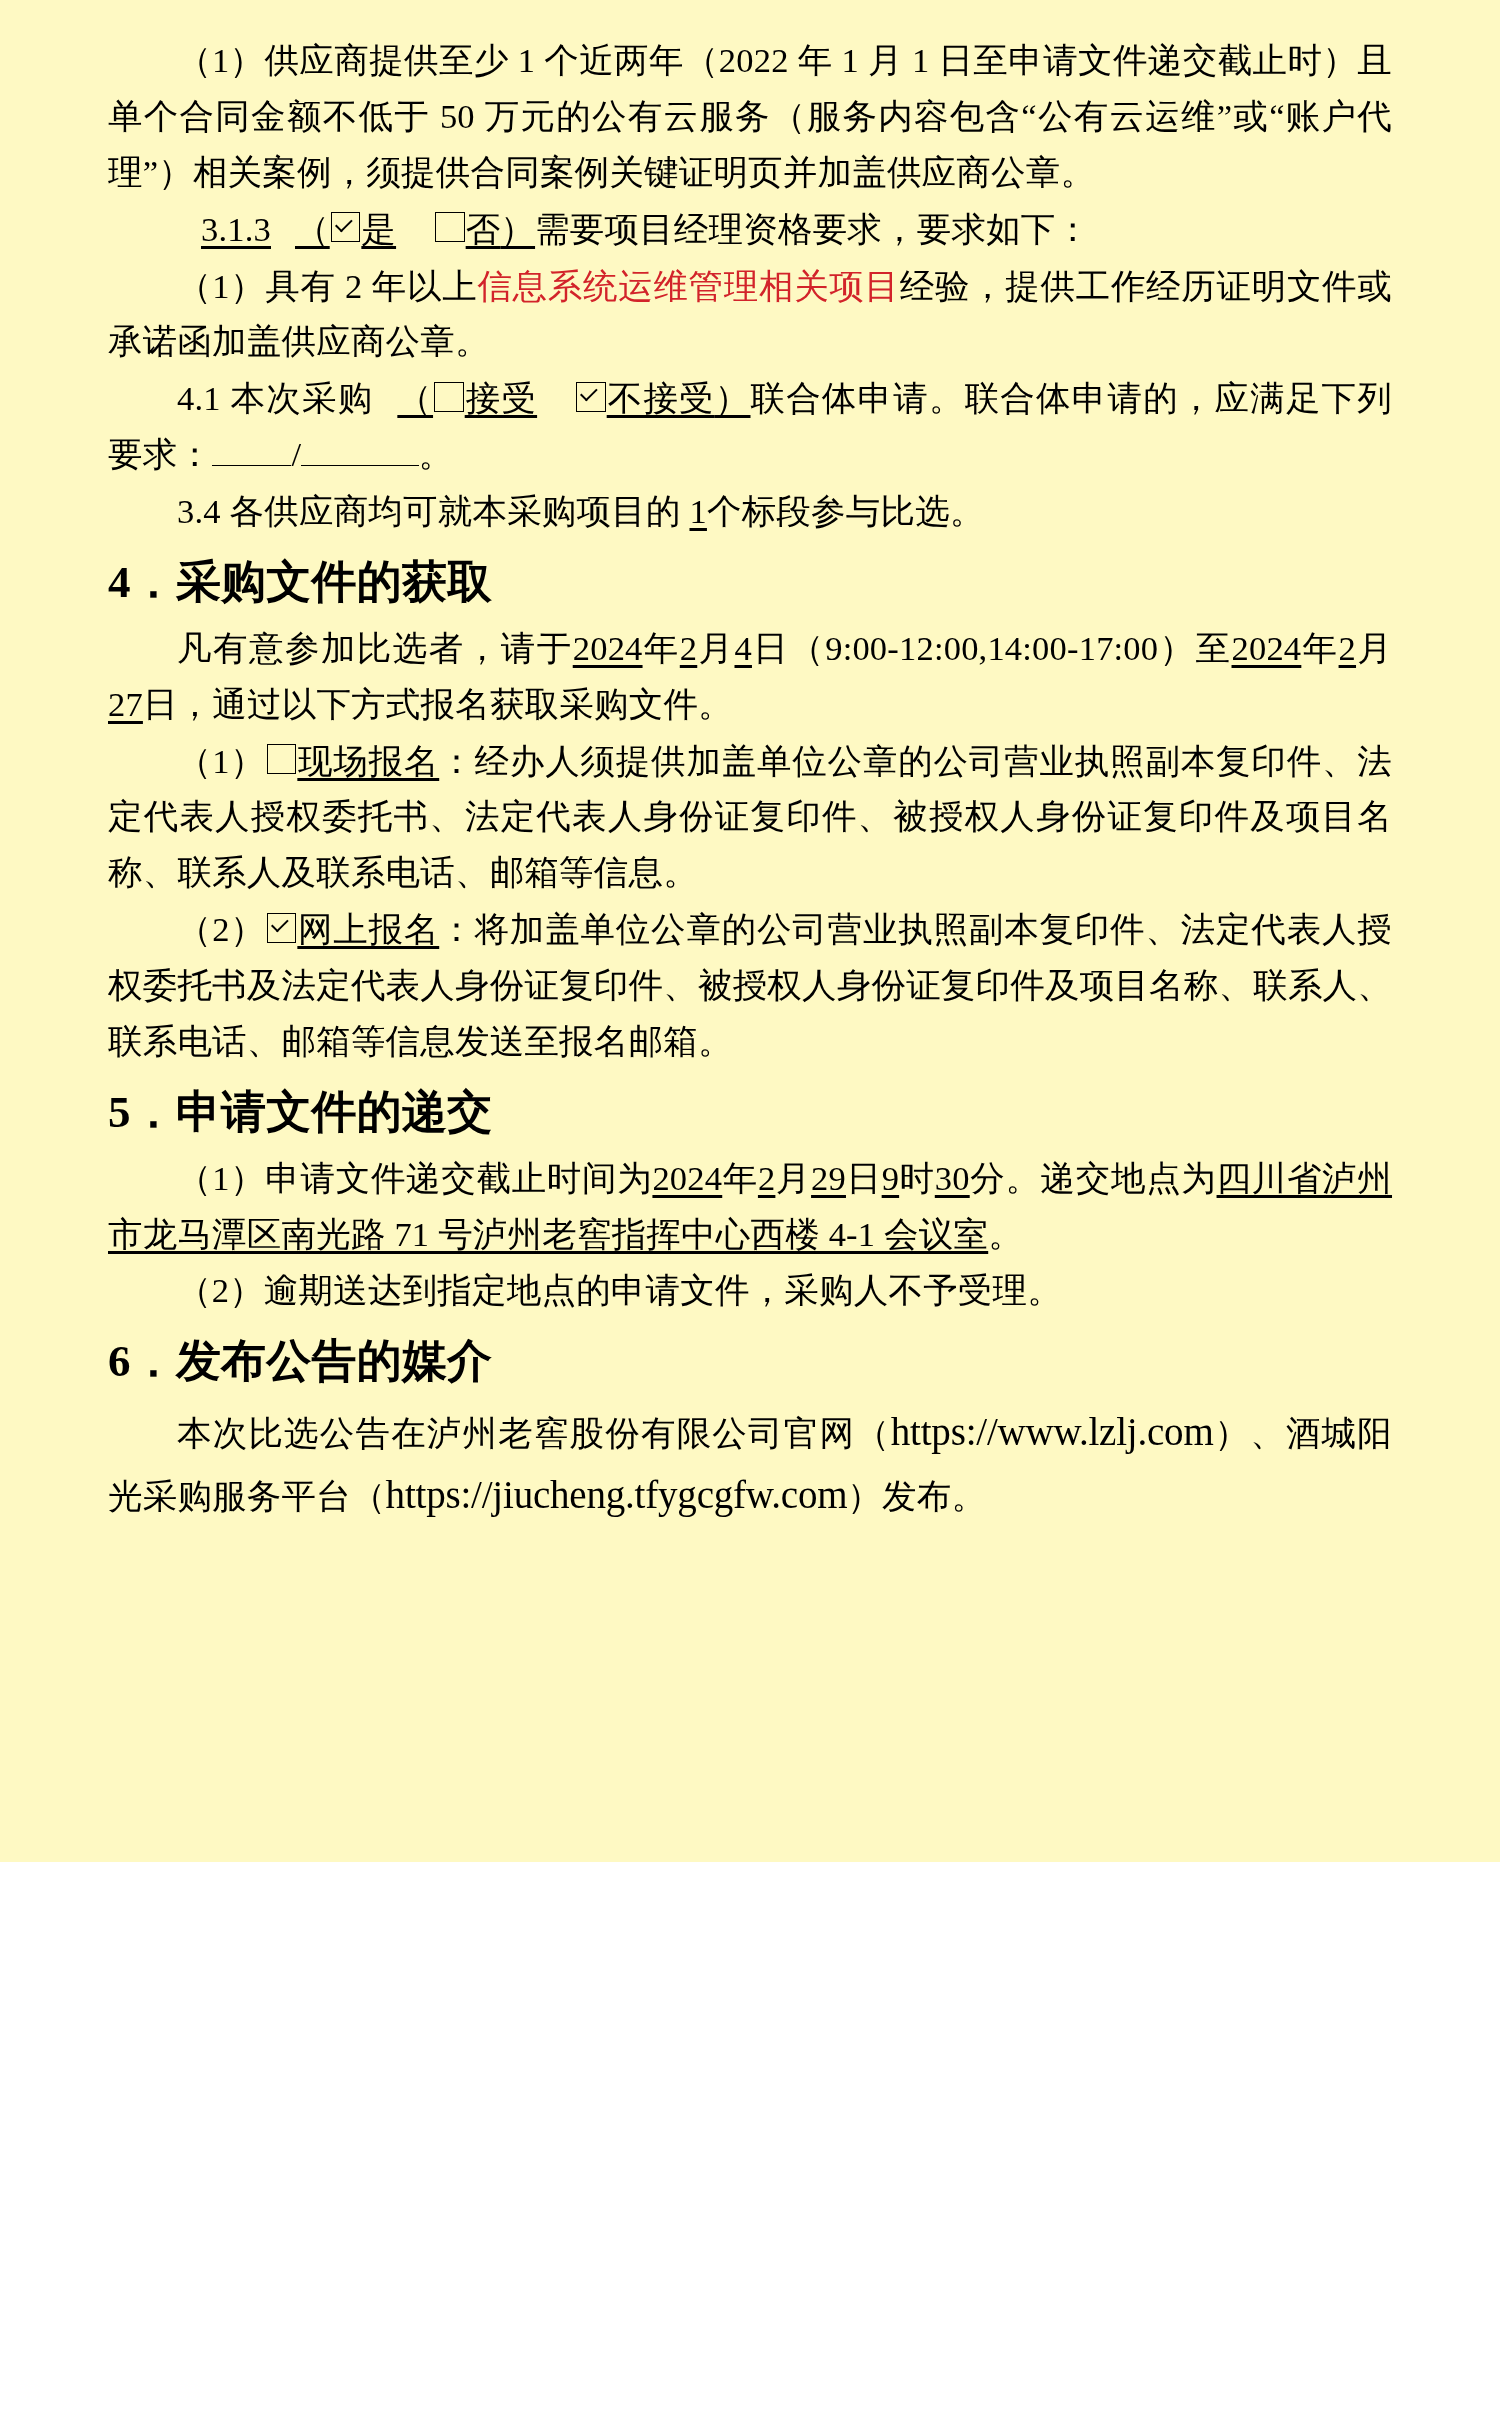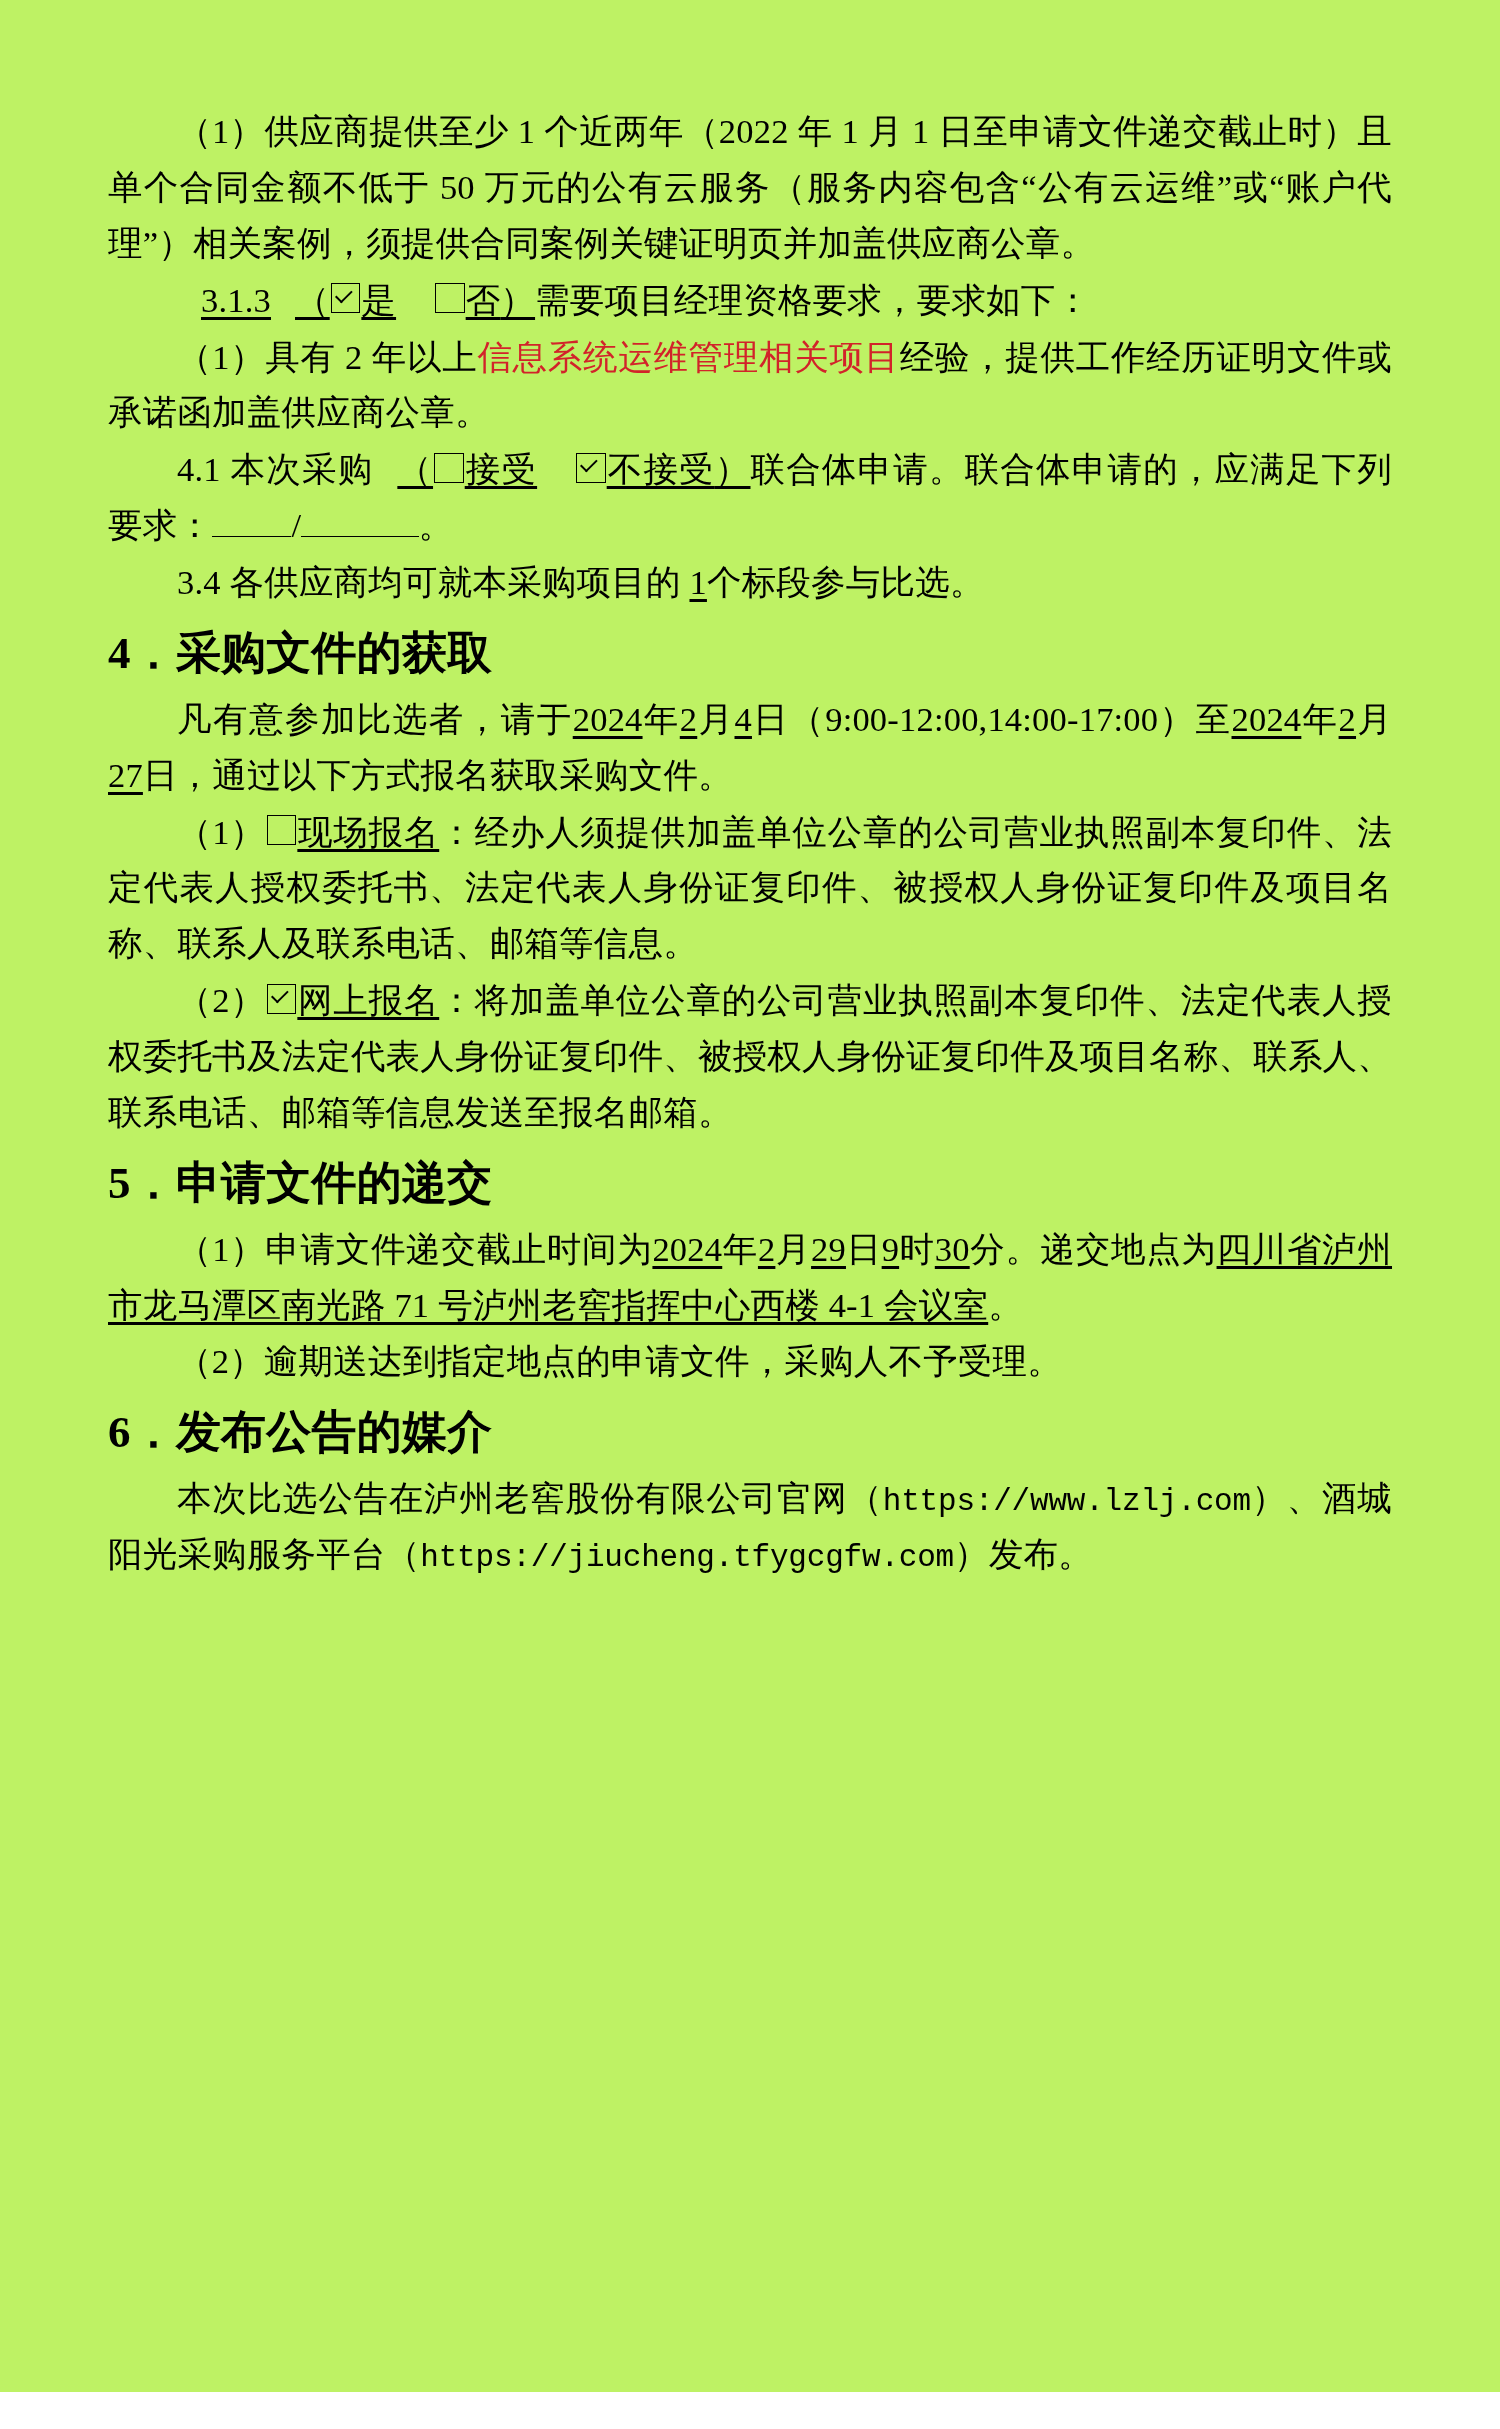--- a/index.html
+++ b/index.html
@@ -9,44 +9,44 @@
   }
   body {
     width: 1500px;
     height: 2429px;
     font-family: "Liberation Serif", serif;
     color: #000000;
   }
   .page {
     position: relative;
     width: 1500px;
-    height: 2392px;
+    height: 1862px;
     box-sizing: border-box;
-    padding: 104px 108px 40px 108px;
-    background: #bef264;
+    padding: 33px 108px 40px 108px;
+    background: #fef9c3;
   }
   .para {
     font-size: 34.5px;
     line-height: 1.62;
     text-align: justify;
     text-justify: inter-ideograph;
     margin: 0 0 1px 0;
     letter-spacing: 0.2px;
   }
   .indent { text-indent: 69px; }
   .heading {
     font-size: 45px;
     line-height: 1.62;
     font-weight: bold;
     margin: 6px 0 2px 0;
     letter-spacing: 0.2px;
   }
   .u { text-decoration: underline; text-underline-offset: 5px; }
   .red { color: #d2232a; }
-  .mono { font-family: Liberation Mono, monospace; font-size: 31px; letter-spacing: -0.2px; }
+  .mono { font-family: Liberation Serif, serif; font-size: 39px; letter-spacing: -0.2px; }
   .nb { white-space: nowrap; }
   .box {
     display: inline-block;
     width: 0.86em;
     height: 0.86em;
     border: 1.6px solid #000;
     box-sizing: border-box;
     position: relative;
     vertical-align: -0.04em;
     margin: 0 1px;

